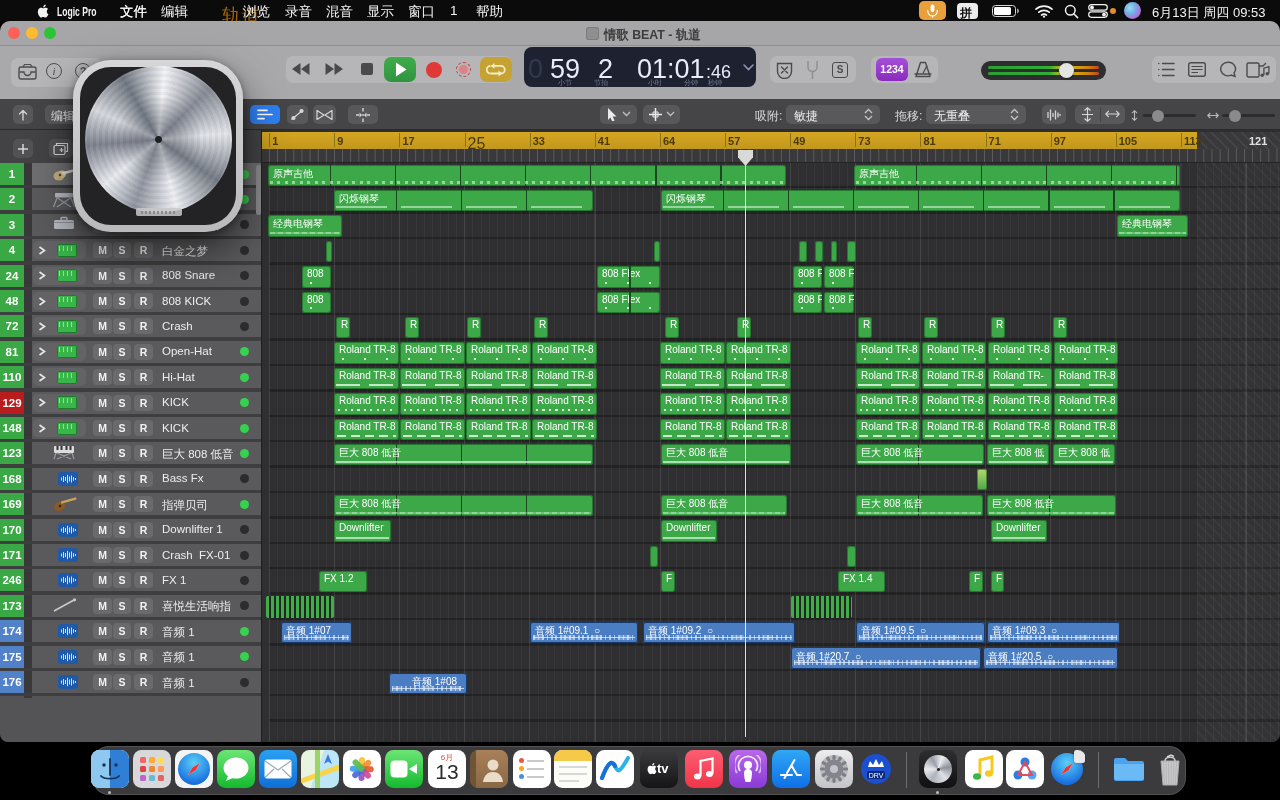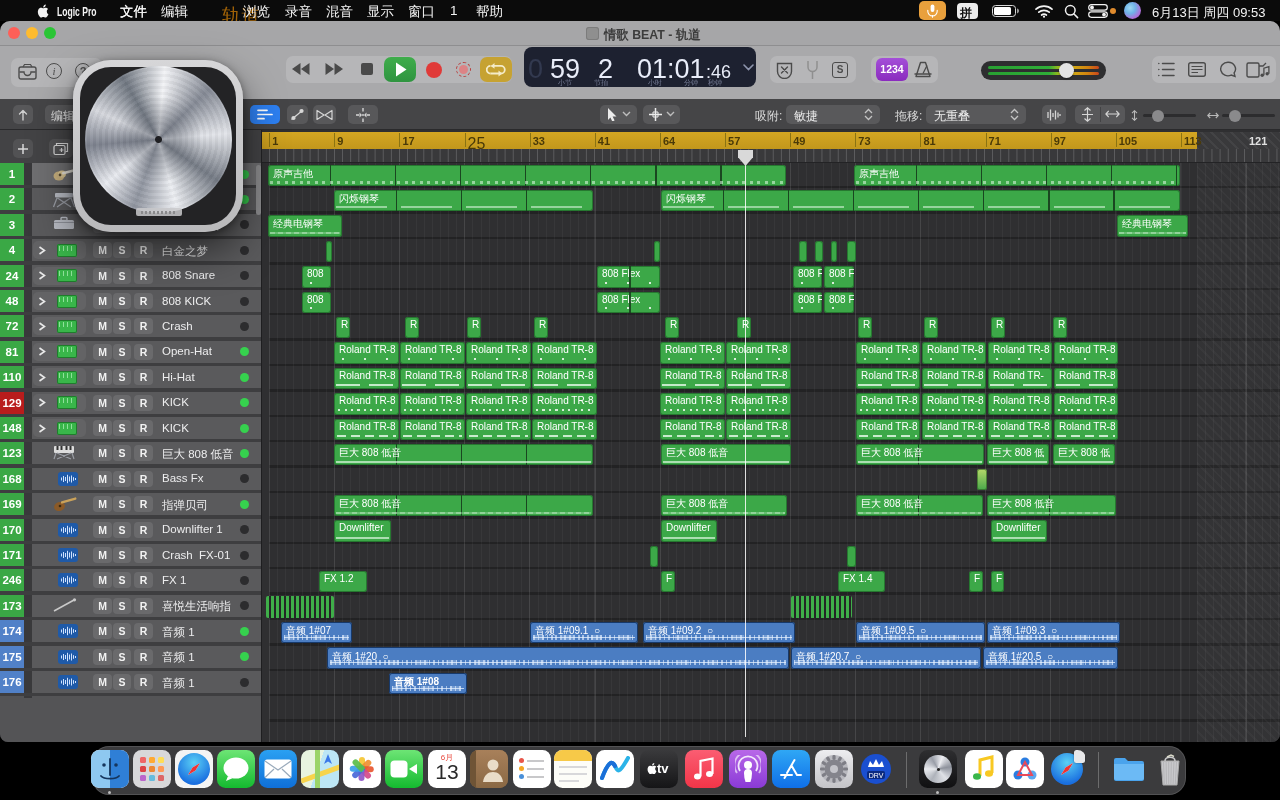--- a/index.html
+++ b/index.html
@@ -983,37 +983,32 @@
     <div class="ab" style="left:856px;top:600.7px;width:129px;height:21.5px;background:#4b7dc2;border-radius:3px;box-shadow:inset 0 0 0 1px #17396a;overflow:hidden;">
       <div style="position:absolute;left:5px;top:2.5px;font-size:10px;color:#fff;white-space:nowrap;">音频 1#09.5&nbsp;&nbsp;○</div>
       <div style="position:absolute;left:3px;right:3px;top:13px;height:5px;background:repeating-linear-gradient(90deg,rgba(225,238,255,0.62) 0 1.5px,rgba(0,0,0,0) 1.5px 4.5px),repeating-linear-gradient(90deg,rgba(225,238,255,0.28) 0 11px,rgba(0,0,0,0) 11px 29px);"></div>
       <div style="position:absolute;left:3px;right:3px;top:15.2px;height:1.2px;background:rgba(230,242,255,0.75);"></div>
     </div>
     <div class="ab" style="left:987px;top:600.7px;width:133px;height:21.5px;background:#4b7dc2;border-radius:3px;box-shadow:inset 0 0 0 1px #17396a;overflow:hidden;">
       <div style="position:absolute;left:5px;top:2.5px;font-size:10px;color:#fff;white-space:nowrap;">音频 1#09.3&nbsp;&nbsp;○</div>
       <div style="position:absolute;left:3px;right:3px;top:13px;height:5px;background:repeating-linear-gradient(90deg,rgba(225,238,255,0.62) 0 1.5px,rgba(0,0,0,0) 1.5px 4.5px),repeating-linear-gradient(90deg,rgba(225,238,255,0.28) 0 11px,rgba(0,0,0,0) 11px 29px);"></div>
       <div style="position:absolute;left:3px;right:3px;top:15.2px;height:1.2px;background:rgba(230,242,255,0.75);"></div>
     </div>
-    <div class="ab" style="left:327px;top:626.0999999999999px;width:462px;height:21.5px;background:#4b7dc2;border-radius:3px;box-shadow:inset 0 0 0 1px #17396a;overflow:hidden;">
-      <div style="position:absolute;left:5px;top:2.5px;font-size:10px;color:#fff;white-space:nowrap;">音频 1#20&nbsp;&nbsp;○</div>
-      <div style="position:absolute;left:3px;right:3px;top:13px;height:5px;background:repeating-linear-gradient(90deg,rgba(225,238,255,0.62) 0 1.5px,rgba(0,0,0,0) 1.5px 4.5px),repeating-linear-gradient(90deg,rgba(225,238,255,0.28) 0 11px,rgba(0,0,0,0) 11px 29px);"></div>
-      <div style="position:absolute;left:3px;right:3px;top:15.2px;height:1.2px;background:rgba(230,242,255,0.75);"></div>
-    </div>
     <div class="ab" style="left:791px;top:626.0999999999999px;width:190px;height:21.5px;background:#4b7dc2;border-radius:3px;box-shadow:inset 0 0 0 1px #17396a;overflow:hidden;">
       <div style="position:absolute;left:5px;top:2.5px;font-size:10px;color:#fff;white-space:nowrap;">音频 1#20.7&nbsp;&nbsp;○</div>
       <div style="position:absolute;left:3px;right:3px;top:13px;height:5px;background:repeating-linear-gradient(90deg,rgba(225,238,255,0.62) 0 1.5px,rgba(0,0,0,0) 1.5px 4.5px),repeating-linear-gradient(90deg,rgba(225,238,255,0.28) 0 11px,rgba(0,0,0,0) 11px 29px);"></div>
       <div style="position:absolute;left:3px;right:3px;top:15.2px;height:1.2px;background:rgba(230,242,255,0.75);"></div>
     </div>
     <div class="ab" style="left:983px;top:626.0999999999999px;width:135px;height:21.5px;background:#4b7dc2;border-radius:3px;box-shadow:inset 0 0 0 1px #17396a;overflow:hidden;">
       <div style="position:absolute;left:5px;top:2.5px;font-size:10px;color:#fff;white-space:nowrap;">音频 1#20.5&nbsp;&nbsp;○</div>
       <div style="position:absolute;left:3px;right:3px;top:13px;height:5px;background:repeating-linear-gradient(90deg,rgba(225,238,255,0.62) 0 1.5px,rgba(0,0,0,0) 1.5px 4.5px),repeating-linear-gradient(90deg,rgba(225,238,255,0.28) 0 11px,rgba(0,0,0,0) 11px 29px);"></div>
       <div style="position:absolute;left:3px;right:3px;top:15.2px;height:1.2px;background:rgba(230,242,255,0.75);"></div>
     </div>
     <div class="ab" style="left:389px;top:651.5px;width:78px;height:21.5px;background:#4b7dc2;border-radius:3px;box-shadow:inset 0 0 0 1px #17396a;overflow:hidden;">
-      <div style="position:absolute;left:5px;top:2.5px;font-size:10px;color:#fff;white-space:nowrap;font-weight:bold;">音频 1#08</div>
+      <div style="position:absolute;left:23px;top:2.5px;font-size:10px;color:#fff;white-space:nowrap;">音频 1#08</div>
       <div style="position:absolute;left:3px;right:3px;top:13px;height:5px;background:repeating-linear-gradient(90deg,rgba(225,238,255,0.62) 0 1.5px,rgba(0,0,0,0) 1.5px 4.5px),repeating-linear-gradient(90deg,rgba(225,238,255,0.28) 0 11px,rgba(0,0,0,0) 11px 29px);"></div>
       <div style="position:absolute;left:3px;right:3px;top:15.2px;height:1.2px;background:rgba(230,242,255,0.75);"></div>
     </div>
 <div class="ab" style="left:744.5px;top:129px;width:1.5px;height:587px;background:rgba(255,255,255,0.85);"></div>
 <div class="ab" style="left:738px;top:129px;width:15px;height:16px;background:#d9d9d9;clip-path:polygon(0 0,100% 0,100% 45%,50% 100%,0 45%);"></div>
 </div>
 <div class="ab" style="left:73px;top:60px;width:170px;height:172px;border-radius:38px;background:linear-gradient(#d6d6d8,#b9b9bb);box-shadow:0 18px 40px rgba(0,0,0,0.55), 0 2px 8px rgba(0,0,0,0.4);"></div>
 <div class="ab" style="left:80px;top:67px;width:156px;height:158px;border-radius:31px;background:#232325;"></div>
 <div class="ab" style="left:85px;top:66px;width:147px;height:147px;border-radius:50%;background:radial-gradient(circle at 50% 50%, rgba(25,25,28,0.95) 0 3px, rgba(0,0,0,0) 4px),radial-gradient(circle at 50% 50%, rgba(105,110,120,0.5) 0 16%, rgba(0,0,0,0) 42%),repeating-radial-gradient(circle at 50% 50%, rgba(255,255,255,0.04) 0 3px, rgba(0,0,0,0.035) 3px 6px),conic-gradient(from 200deg at 50% 50%,#8f949f 0deg,#e8eaef 30deg,#7c818d 65deg,#d5d7dd 95deg,#6f7680 130deg,#f2f3f6 165deg,#848994 205deg,#e2e4e9 245deg,#747a84 285deg,#eceef2 325deg,#8f949f 360deg);"></div>
 <div class="ab" style="left:136px;top:208px;width:46px;height:8px;border-radius:2px;background:#c9c9cb;opacity:0.85;"></div>

